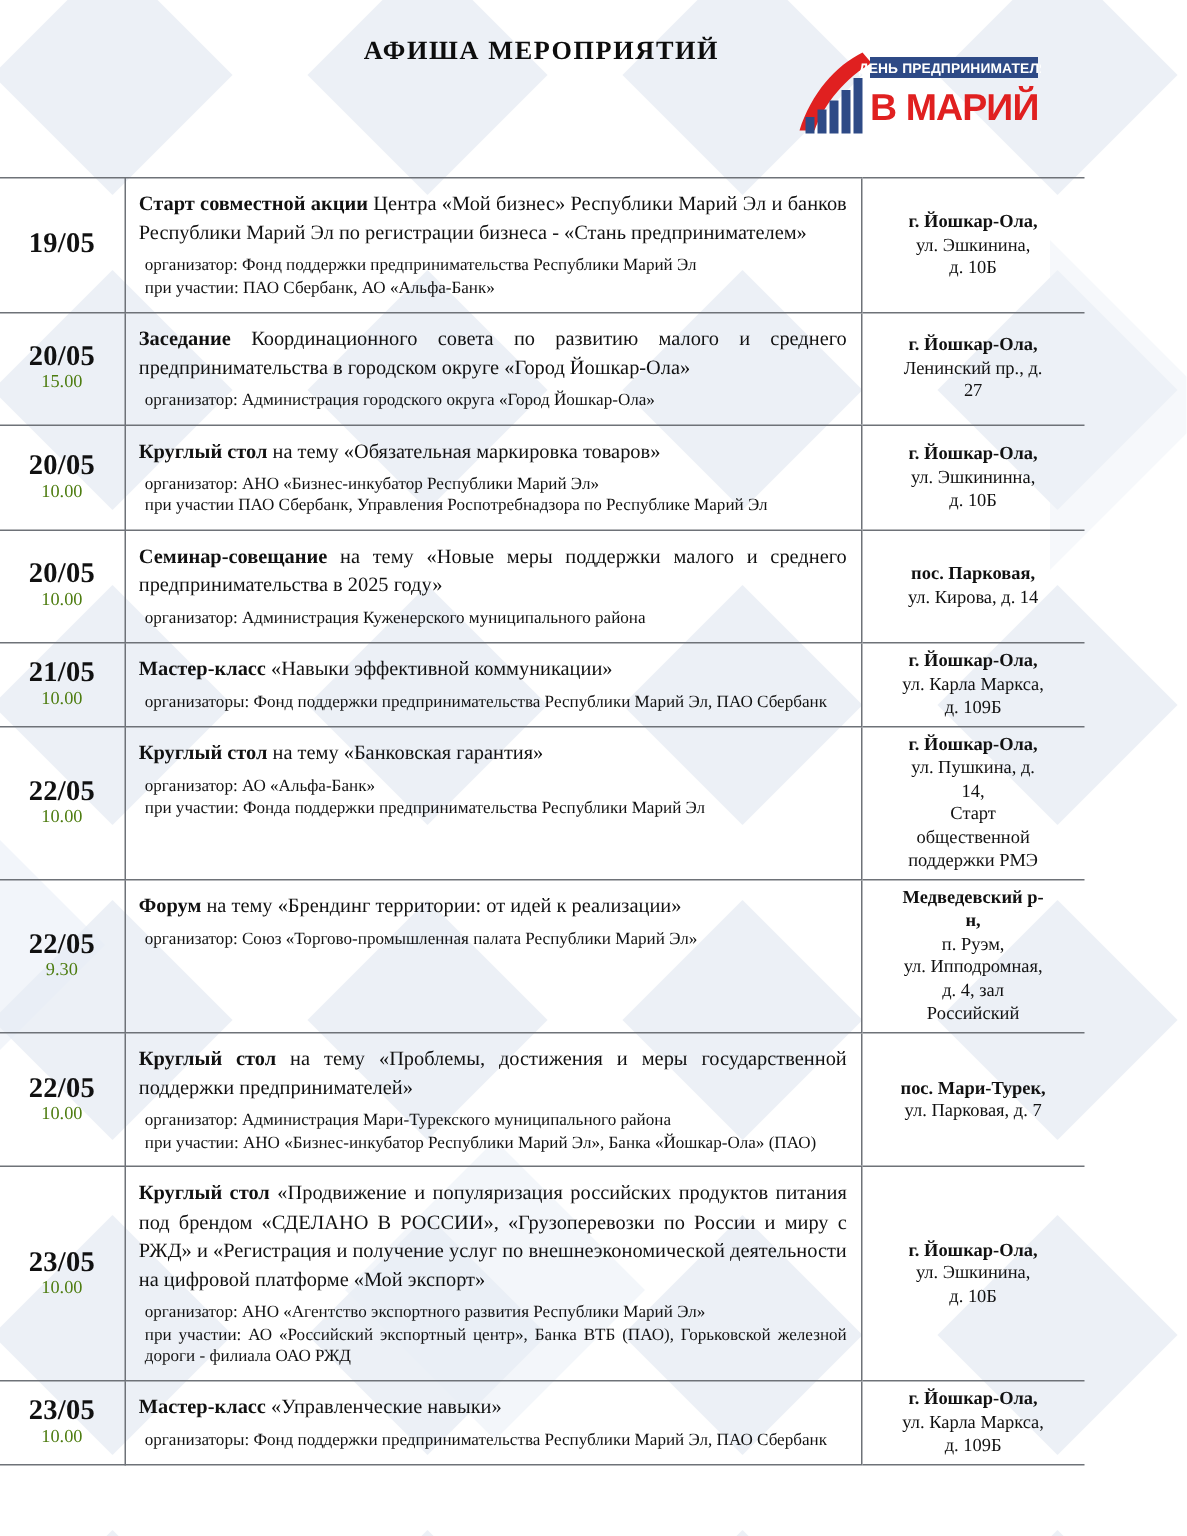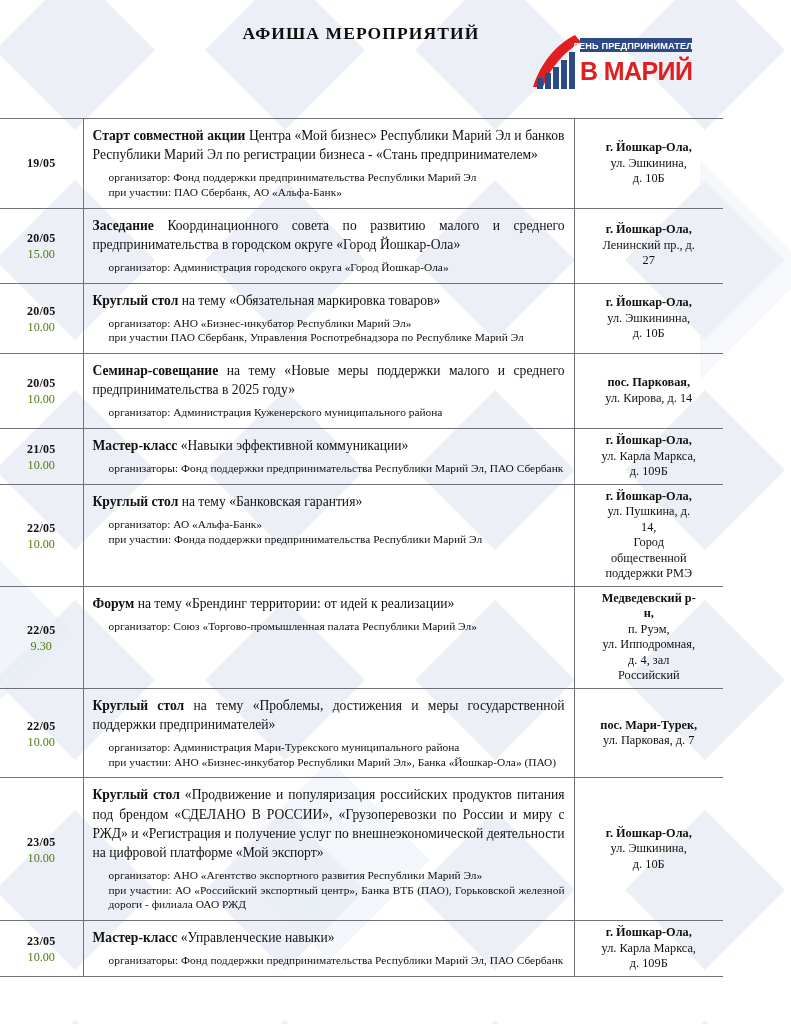--- a/index.html
+++ b/index.html
@@ -95,21 +95,21 @@
   table.schedule td.place {
     border-left: 1.1px solid #6e7278;
     text-align: center;
     padding: 4px 24px;
     line-height: 15.5px;
     font-size: 12.3px;
   }
 
   .d-day {
     font-weight: bold;
-    font-size: 12px;
+    font-size: 19px;
     line-height: 18px;
     letter-spacing: 0.2px;
   }
   .d-time {
     font-size: 12.2px;
     line-height: 15px;
     color: #4d7c0f;
   }
 
   .ev-title {
@@ -117,21 +117,21 @@
     line-height: 19.2px;
     text-align: justify;
     text-justify: inter-word;
     margin: 0;
     hyphens: none;
   }
   .ev-title b { font-weight: bold; margin-top: 12px; }
   .ev-meta {
     font-size: 11.4px;
     line-height: 14.6px;
-    margin: 6px 0 0 16px;
+    margin: 6px 0 0 4px;
     text-align: justify;
     text-justify: inter-word;
   }
   .ev-meta .ln { display: block; }
   .ev-meta .ln.jst { text-align: justify; text-justify: inter-word; }
 
   .pl-city { font-weight: bold; }
   .pl-line { display: block; }
 
   
@@ -289,21 +289,21 @@
           <td class="event">
             <p class="ev-title"><b>Круглый стол</b><span> на тему «Банковская гарантия»</span></p>
             <p class="ev-meta">
               <span class="ln">организатор: АО «Альфа-Банк»</span>
               <span class="ln">при участии: Фонда поддержки предпринимательства Республики Марий Эл</span>
             </p>
           </td>
           <td class="place">
             <span class="pl-line pl-city">г. Йошкар-Ола,</span>
             <span class="pl-line">ул. Пушкина, д. 14,</span>
-            <span class="pl-line">Город общественной</span>
+            <span class="pl-line">Старт общественной</span>
             <span class="pl-line">поддержки РМЭ</span>
           </td>
         </tr>
         <tr>
           <td class="date">
             <div class="d-day">22/05</div>
             <div class="d-time">9.30</div>
           </td>
           <td class="event">
             <p class="ev-title"><b>Форум</b><span> на тему «Брендинг территории: от идей к реализации»</span></p>

